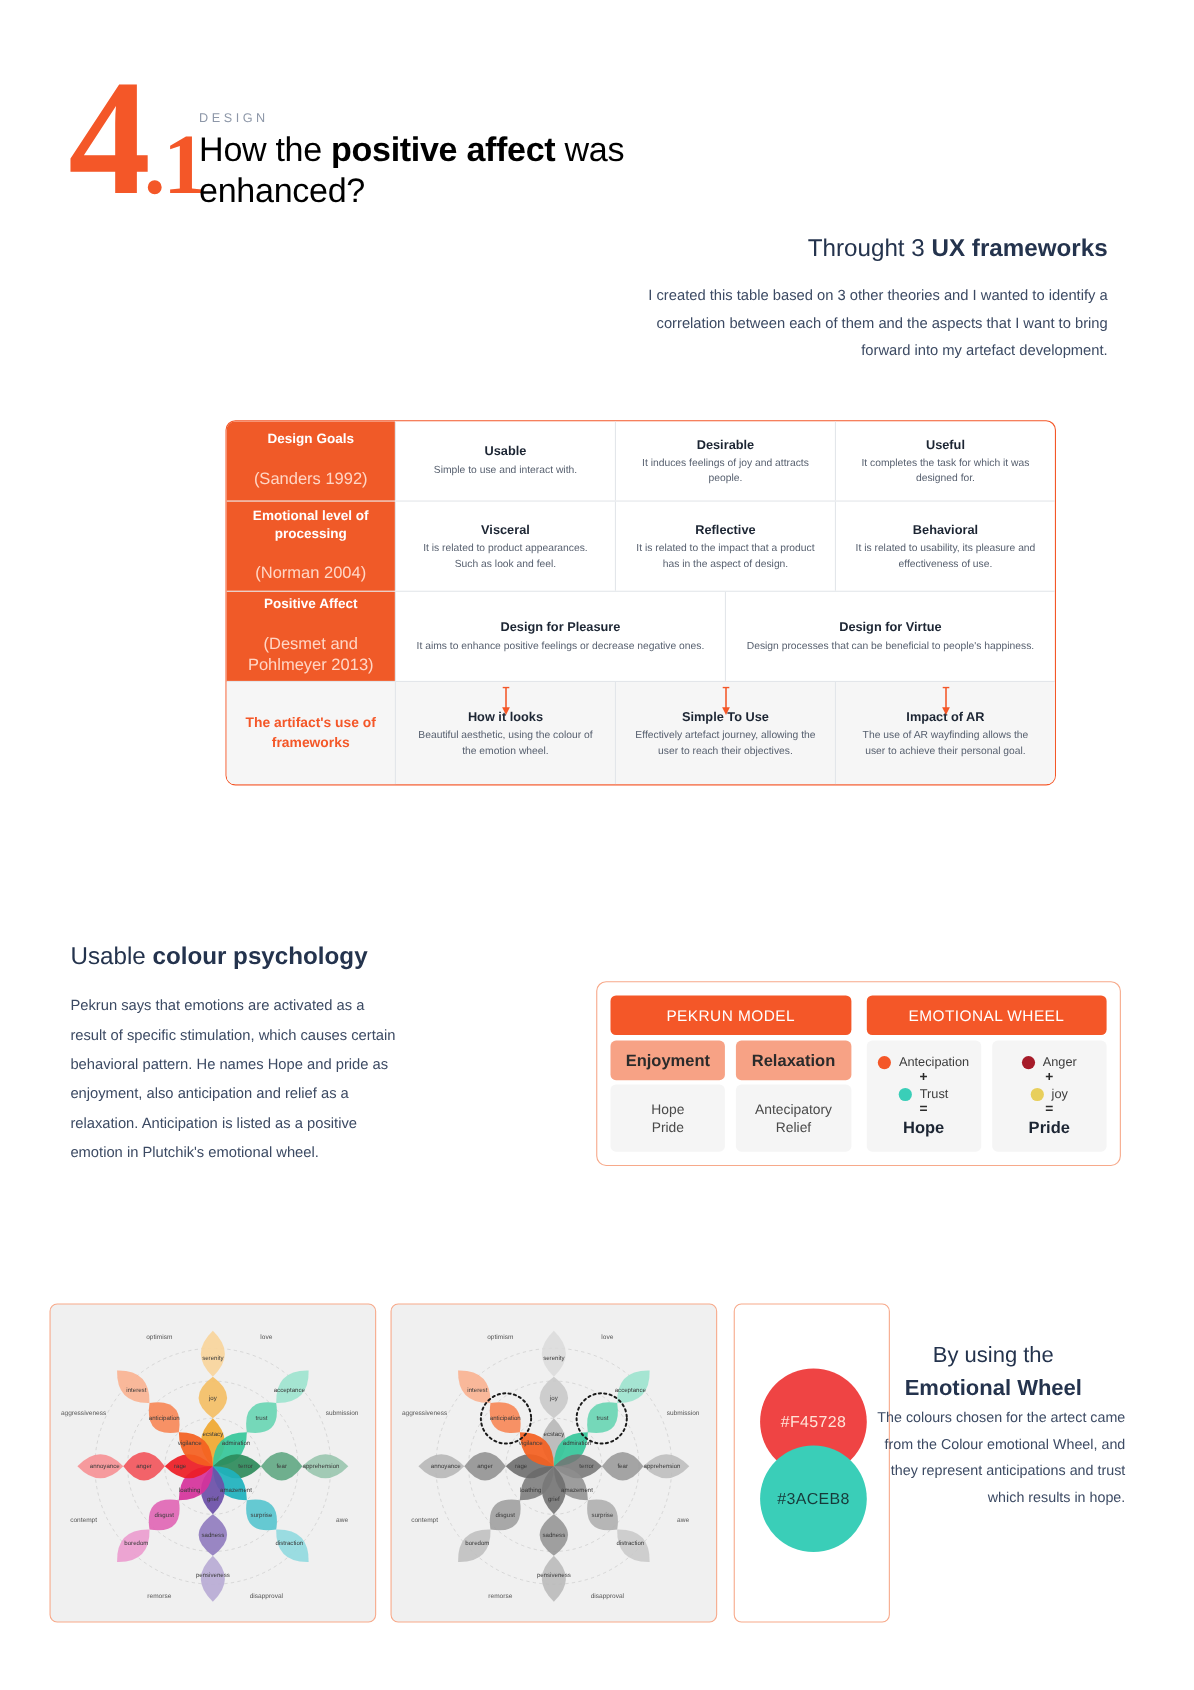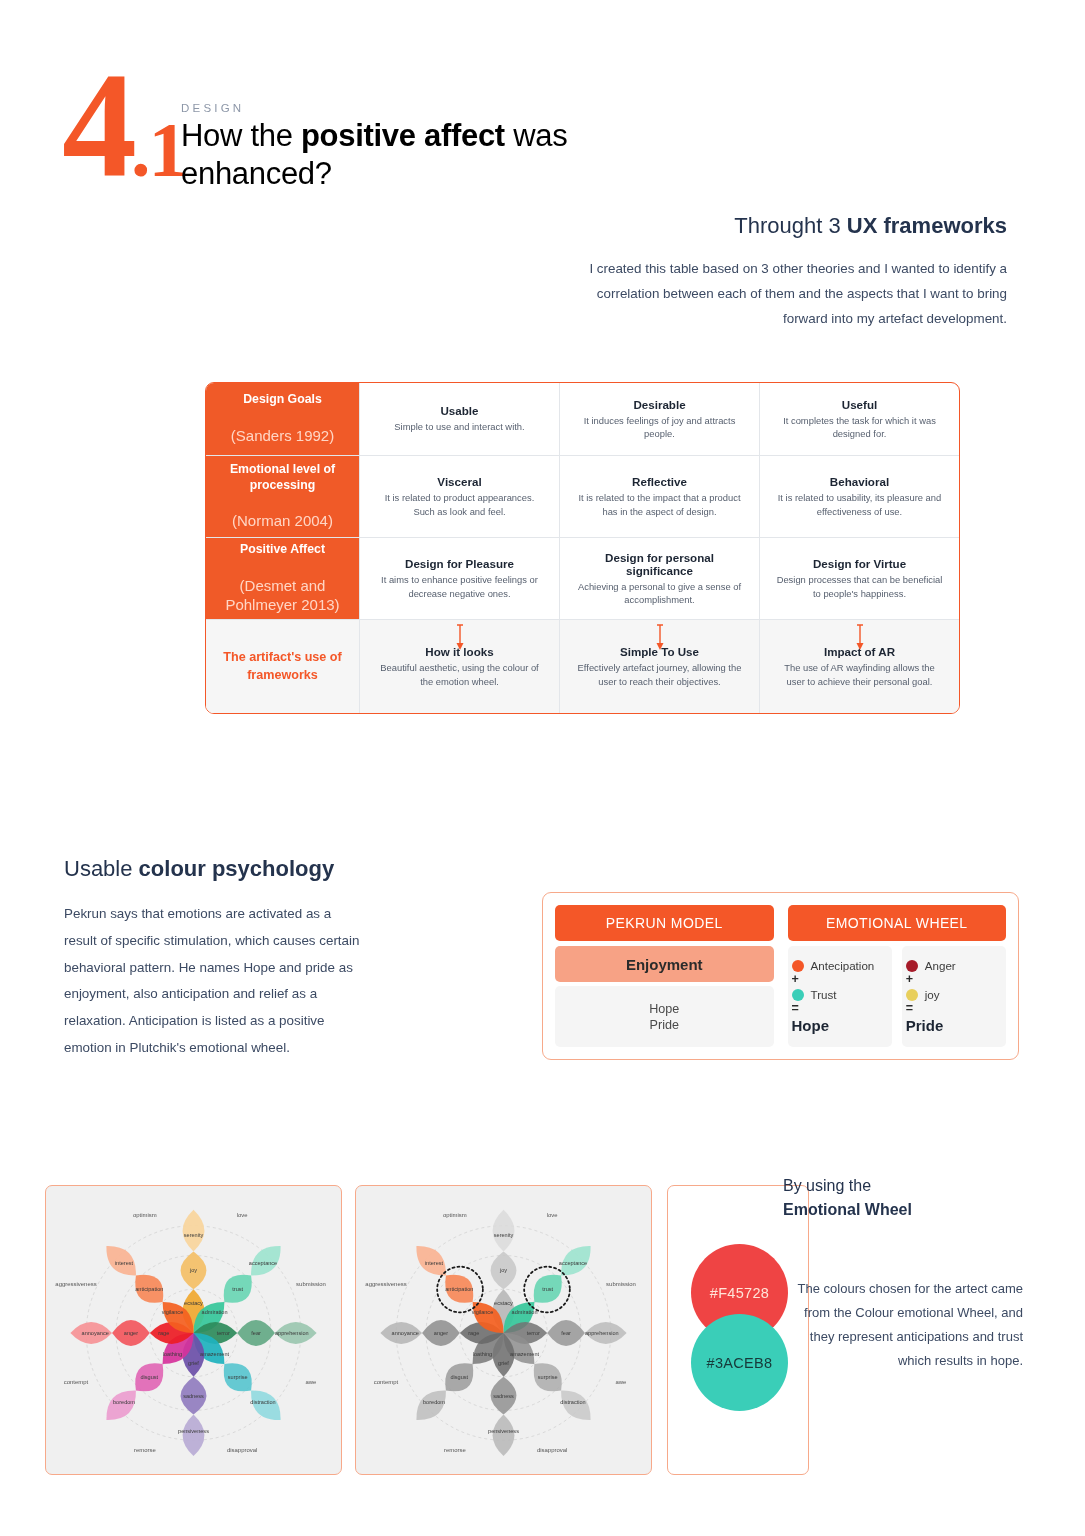--- a/index.html
+++ b/index.html
@@ -114,21 +114,21 @@
     display: flex; align-items: center; justify-content: center;
     font-size: 15px; font-weight: 700; color: #2b2b2b;
   }
   .pek-items {
     background: #f5f5f5; border-radius: 5px; flex: 1 1 auto;
     display: flex; flex-direction: column; align-items: center; justify-content: center;
     gap: 2px; font-size: 12.6px; color: #4a4a4a; padding: 4px;
   }
   .ew-box {
     background: #f5f5f5; border-radius: 5px; flex: 1 1 auto;
-    display: flex; flex-direction: column; align-items: flex-start; justify-content: center;
+    display: flex; flex-direction: column; align-items: center; justify-content: center;
     padding: 6px 4px; gap: 1px;
   }
   .ew-line { display: flex; align-items: center; gap: 7px; font-size: 11.6px; color: #3c3c3c; }
   .ew-dot { width: 12px; height: 12px; border-radius: 50%; flex: 0 0 12px; }
   .ew-op { font-size: 12.5px; font-weight: 700; color: #2b2b2b; line-height: 1.1; }
   .ew-res { font-size: 15px; font-weight: 700; color: #1c2533; }
 
   
   .wheel-card {
     position: absolute; top: 1185px; width: 297px; height: 290px;
@@ -151,22 +151,22 @@
   .sw {
     position: absolute; width: 97px; height: 97px; border-radius: 50%;
     display: flex; align-items: center; justify-content: center;
     font-size: 14.5px; letter-spacing: 0.3px;
   }
   #swatch-orange { left: 23px; top: 58px; background: #F45728; color: #ffe4d8; }
   #swatch-teal   { left: 23px; top: 128px; background: #3ACEB8; color: #173a3a; }
 
   
   .sec3-head {
-    position: absolute; right: 62px; top: 1174px; width: 240px;
-    font-size: 16px; font-weight: 400; color: #24334d; text-align: left; line-height: 1.5;
+    position: absolute; right: 62px; top: 1217px; width: 240px;
+    font-size: 20px; font-weight: 400; color: #24334d; text-align: center; line-height: 1.5;
   }
   .sec3-head b { font-weight: 700; display: block; }
   .sec3-body {
     position: absolute; right: 62px; top: 1277px; width: 235px;
     font-size: 13px; line-height: 1.85; color: #3c4a63; text-align: right;
   }
 </style>
 </head>
 <body>
 
@@ -225,24 +225,20 @@
       </div>
     </div>
     <div class="fw-row r3">
       <div class="fw-label">
         <div class="lbl-t">Positive Affect</div>
         <div class="lbl-s">(Desmet and Pohlmeyer  2013)</div>
       </div>
       <div class="fw-cell">
         <div class="c-t">Design for Pleasure</div>
         <div class="c-d">It aims to enhance positive feelings or decrease negative ones.</div>
-      </div>
-      <div class="fw-cell">
-        <div class="c-t">Design for personal significance</div>
-        <div class="c-d">Achieving a personal to give a sense of accomplishment.</div>
       </div>
       <div class="fw-cell">
         <div class="c-t">Design for Virtue</div>
         <div class="c-d">Design processes that can be beneficial to people's happiness.</div>
       </div>
     </div>
     <div class="fw-row r4">
       <div class="fw-label">
         <div class="lbl-t">The artifact's use of frameworks</div>
       </div>
@@ -283,20 +279,27 @@
 
 <div class="pek-panel">
   <div class="pek-half">
     <div class="pek-banner">PEKRUN MODEL</div>
     <div class="pek-cols">
       <div class="pek-col">
         <div class="pek-sub">Enjoyment</div>
         <div class="pek-items">
           <div>Hope</div>
           <div>Pride</div>
+        </div>
+      </div>
+      <div class="pek-col">
+        <div class="pek-sub">Relaxation</div>
+        <div class="pek-items">
+          <div>Antecipatory</div>
+          <div>Relief</div>
         </div>
       </div>
     </div>
   </div>
 
   <div class="pek-half">
     <div class="pek-banner">EMOTIONAL WHEEL</div>
     <div class="pek-cols">
       <div class="pek-col">
         <div class="ew-box">

